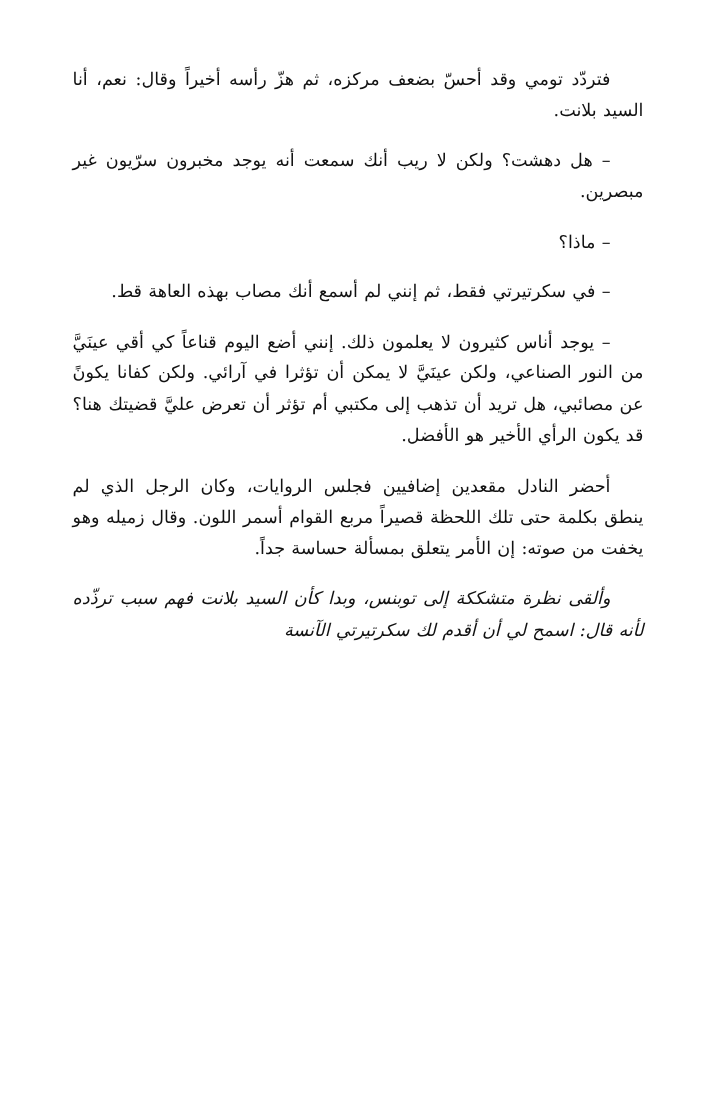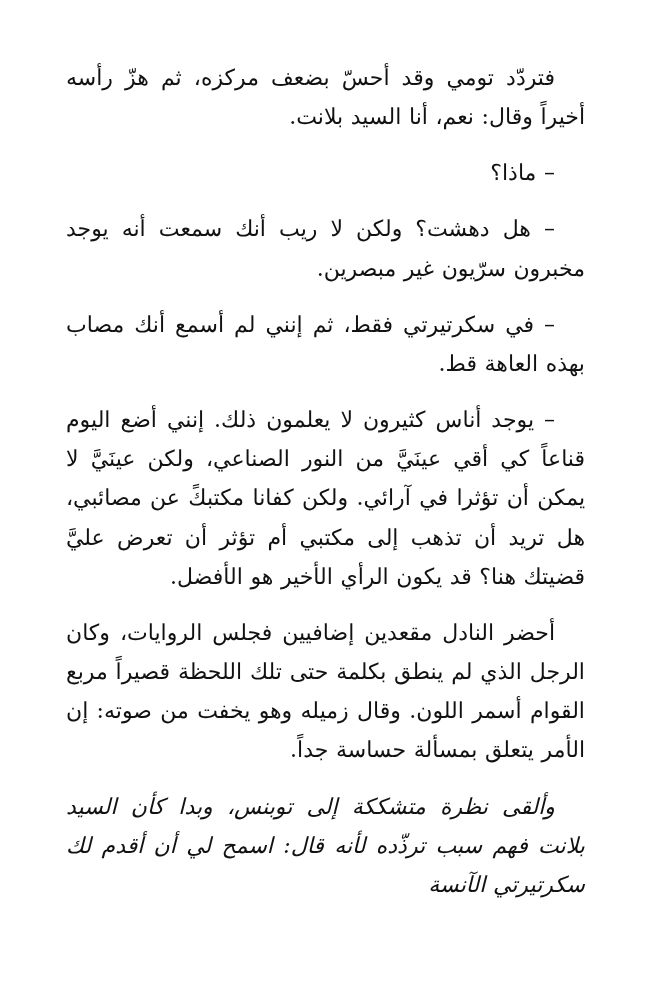--- a/index.html
+++ b/index.html
@@ -23,39 +23,39 @@
     padding: 58px 66px 20px 66px;
   }
   .body-text {
     direction: rtl;
     text-align: justify;
     text-align-last: right;
     unicode-bidi: embed;
   }
   p.para {
     margin: 0 0 17px 0;
-    font-size: 22px;
+    font-size: 16px;
     line-height: 1.78;
     letter-spacing: 0.1px;
     word-spacing: 0.6px;
   }
   p.para.indent {
     text-indent: 30px;
   }
   p.para.last {
     margin-bottom: 0;
     font-style: italic;
   }
 </style>
 </head>
 <body>
 
 <div class="page">
   <div class="body-text">
     <p class="para indent">فتردّد تومي وقد أحسّ بضعف مركزه، ثم هزّ رأسه أخيراً وقال: نعم، أنا السيد بلانت.</p>
+    <p class="para indent">– هل دهشت؟ ولكن لا ريب أنك سمعت أنه يوجد مخبرون سرّيون غير مبصرين.</p>
     <p class="para indent">– ماذا؟</p>
-    <p class="para indent">– هل دهشت؟ ولكن لا ريب أنك سمعت أنه يوجد مخبرون سرّيون غير مبصرين.</p>
     <p class="para indent">– في سكرتيرتي فقط، ثم إنني لم أسمع أنك مصاب بهذه العاهة قط.</p>
-    <p class="para indent">– يوجد أناس كثيرون لا يعلمون ذلك. إنني أضع اليوم قناعاً كي أقي عينَيَّ من النور الصناعي، ولكن عينَيَّ لا يمكن أن تؤثرا في آرائي. ولكن كفانا مكتبكً عن مصائبي، هل تريد أن تذهب إلى مكتبي أم تؤثر أن تعرض عليَّ قضيتك هنا؟ قد يكون الرأي الأخير هو الأفضل.</p>
+    <p class="para indent">– يوجد أناس كثيرون لا يعلمون ذلك. إنني أضع اليوم قناعاً كي أقي عينَيَّ من النور الصناعي، ولكن عينَيَّ لا يمكن أن تؤثرا في آرائي. ولكن كفانا يكونً عن مصائبي، هل تريد أن تذهب إلى مكتبي أم تؤثر أن تعرض عليَّ قضيتك هنا؟ قد يكون الرأي الأخير هو الأفضل.</p>
     <p class="para indent">أحضر النادل مقعدين إضافيين فجلس الروايات، وكان الرجل الذي لم ينطق بكلمة حتى تلك اللحظة قصيراً مربع القوام أسمر اللون. وقال زميله وهو يخفت من صوته: إن الأمر يتعلق بمسألة حساسة جداً.</p>
     <p class="para indent last">وألقى نظرة متشككة إلى توبنس، وبدا كأن السيد بلانت فهم سبب ترذّده لأنه قال: اسمح لي أن أقدم لك سكرتيرتي الآنسة</p>
   </div>
 </div>
 
 </body></html>

